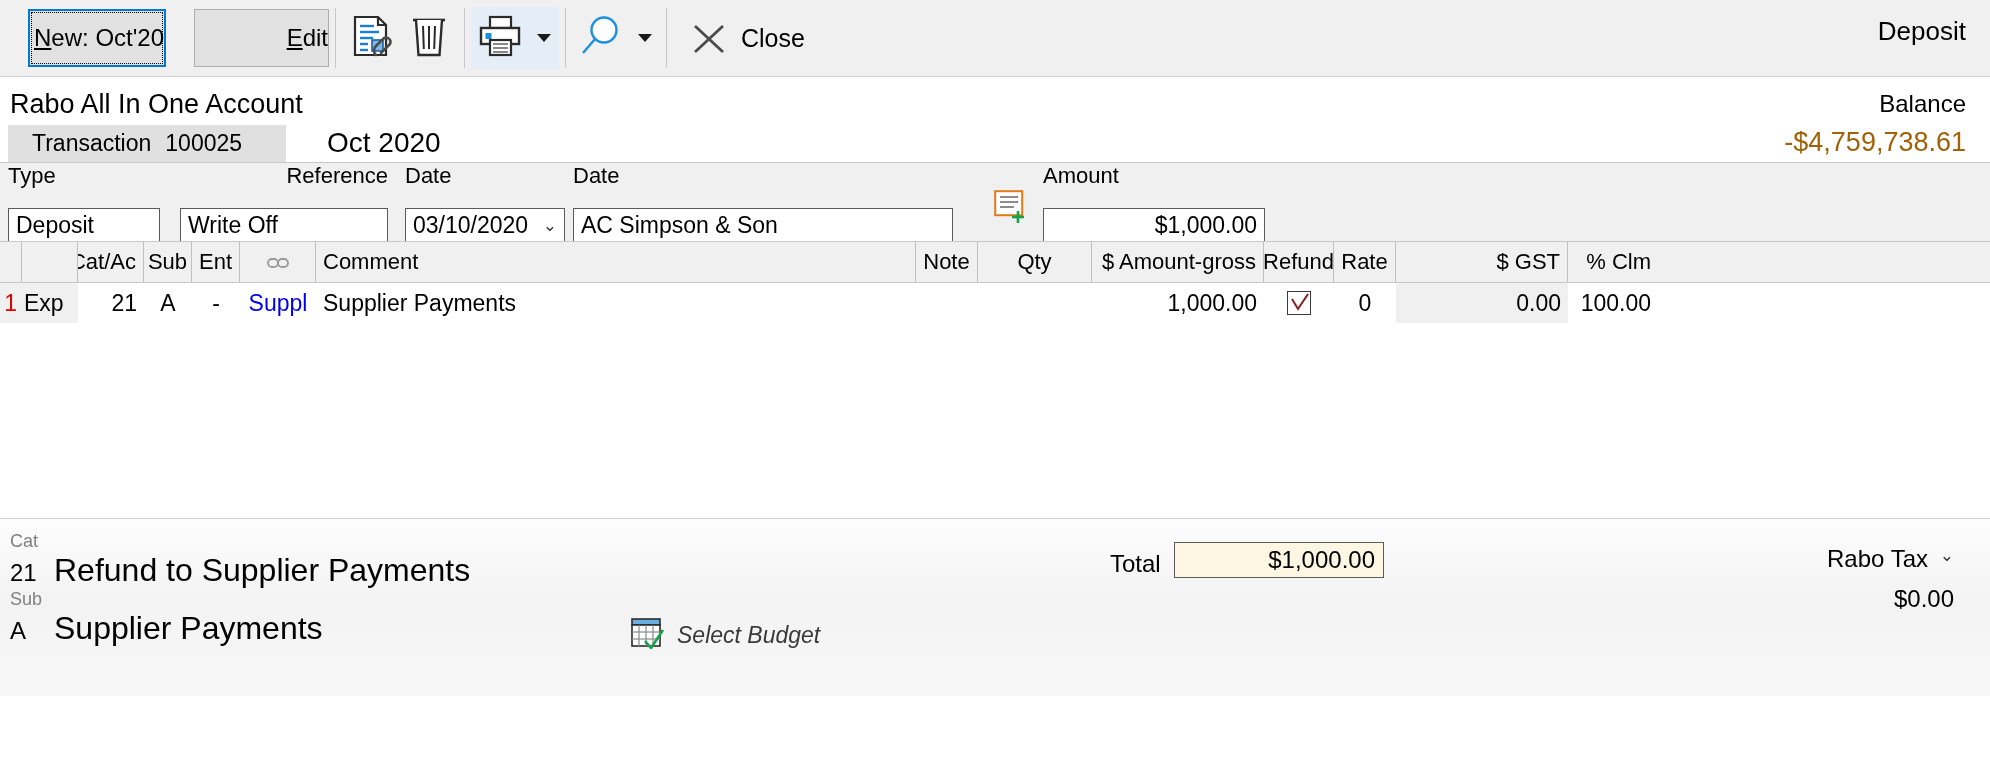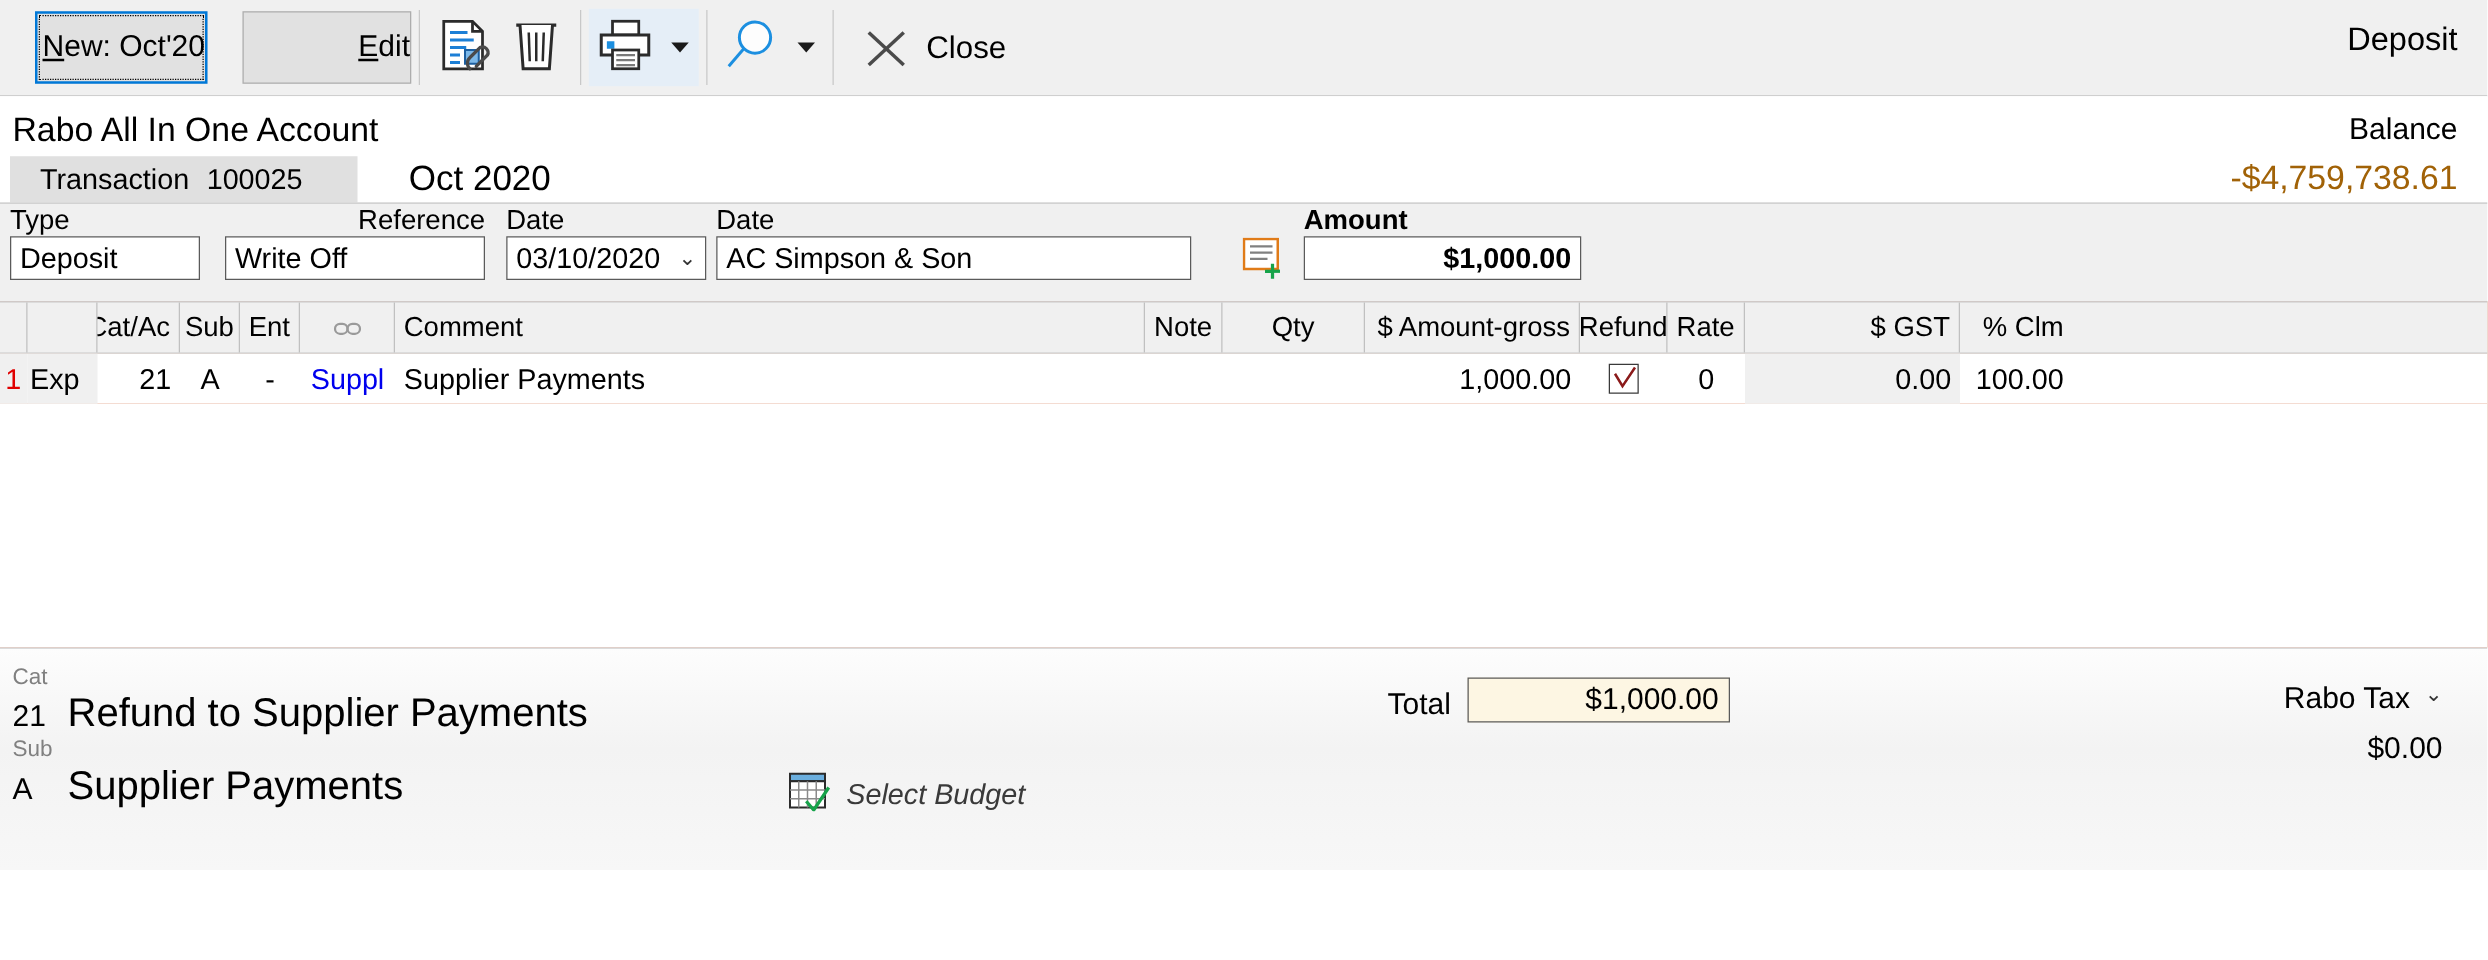--- a/index.html
+++ b/index.html
@@ -109,40 +109,40 @@
   }
 
   
   .formstrip {
     position: relative;
     height: 79px;
     background: #f0f0f0;
     border-top: 1px solid #c8c8c8;
   }
   .fld { position: absolute; top: 0; }
-  .fld-lbl { font-size: 22px; padding-bottom: 0; }
+  .fld-lbl { font-size: 22px; padding-bottom: 19px; }
   .fld-box {
     background: #ffffff;
     border: 1px solid #5a5a5a;
     height: 35px;
     display: flex; align-items: center;
     padding: 0 7px;
     font-size: 23px;
     cursor: text;
   }
   .fld-box.right { justify-content: flex-end; }
   .fld-box .chev { margin-left: auto; font-size: 17px; color: #333; }
   .note-icon-wrap {
     position: absolute; left: 994px; top: 27px;
     width: 38px; height: 34px;
     cursor: pointer;
   }
 
   
-  .grid { position: relative; background: #c2410c; text-align: center; }
+  .grid { position: relative; background: #0f766e; text-align: center; }
   .grid-head {
     display: flex;
     height: 42px;
     background: #f0f0f0;
     border-top: 1px solid #c8c8c8;
     border-bottom: 1px solid #c8c8c8;
     font-size: 22px;
   }
   .grid-head .cell {
     display: flex; align-items: center;
@@ -380,21 +380,21 @@
           <line x1="6" y1="17" x2="20" y2="17"></line>
         </g>
         <g stroke="#16a34a" stroke-width="2.6">
           <line x1="24" y1="21" x2="24" y2="33"></line>
           <line x1="18" y1="27" x2="30" y2="27"></line>
         </g>
       </svg>
     </span>
   </div>
 
-  <div class="fld" style="left:1043px; width:222px;font-weight:bold;">
+  <div class="fld" style="left:1043px; width:222px;">
     <div class="fld-lbl">Amount</div>
     <div class="fld-box right">
       <span>$1,000.00</span>
     </div>
   </div>
 </div>
 
 <div class="grid">
   <div class="grid-head">
     <div class="cell" style="width:22px"></div>

